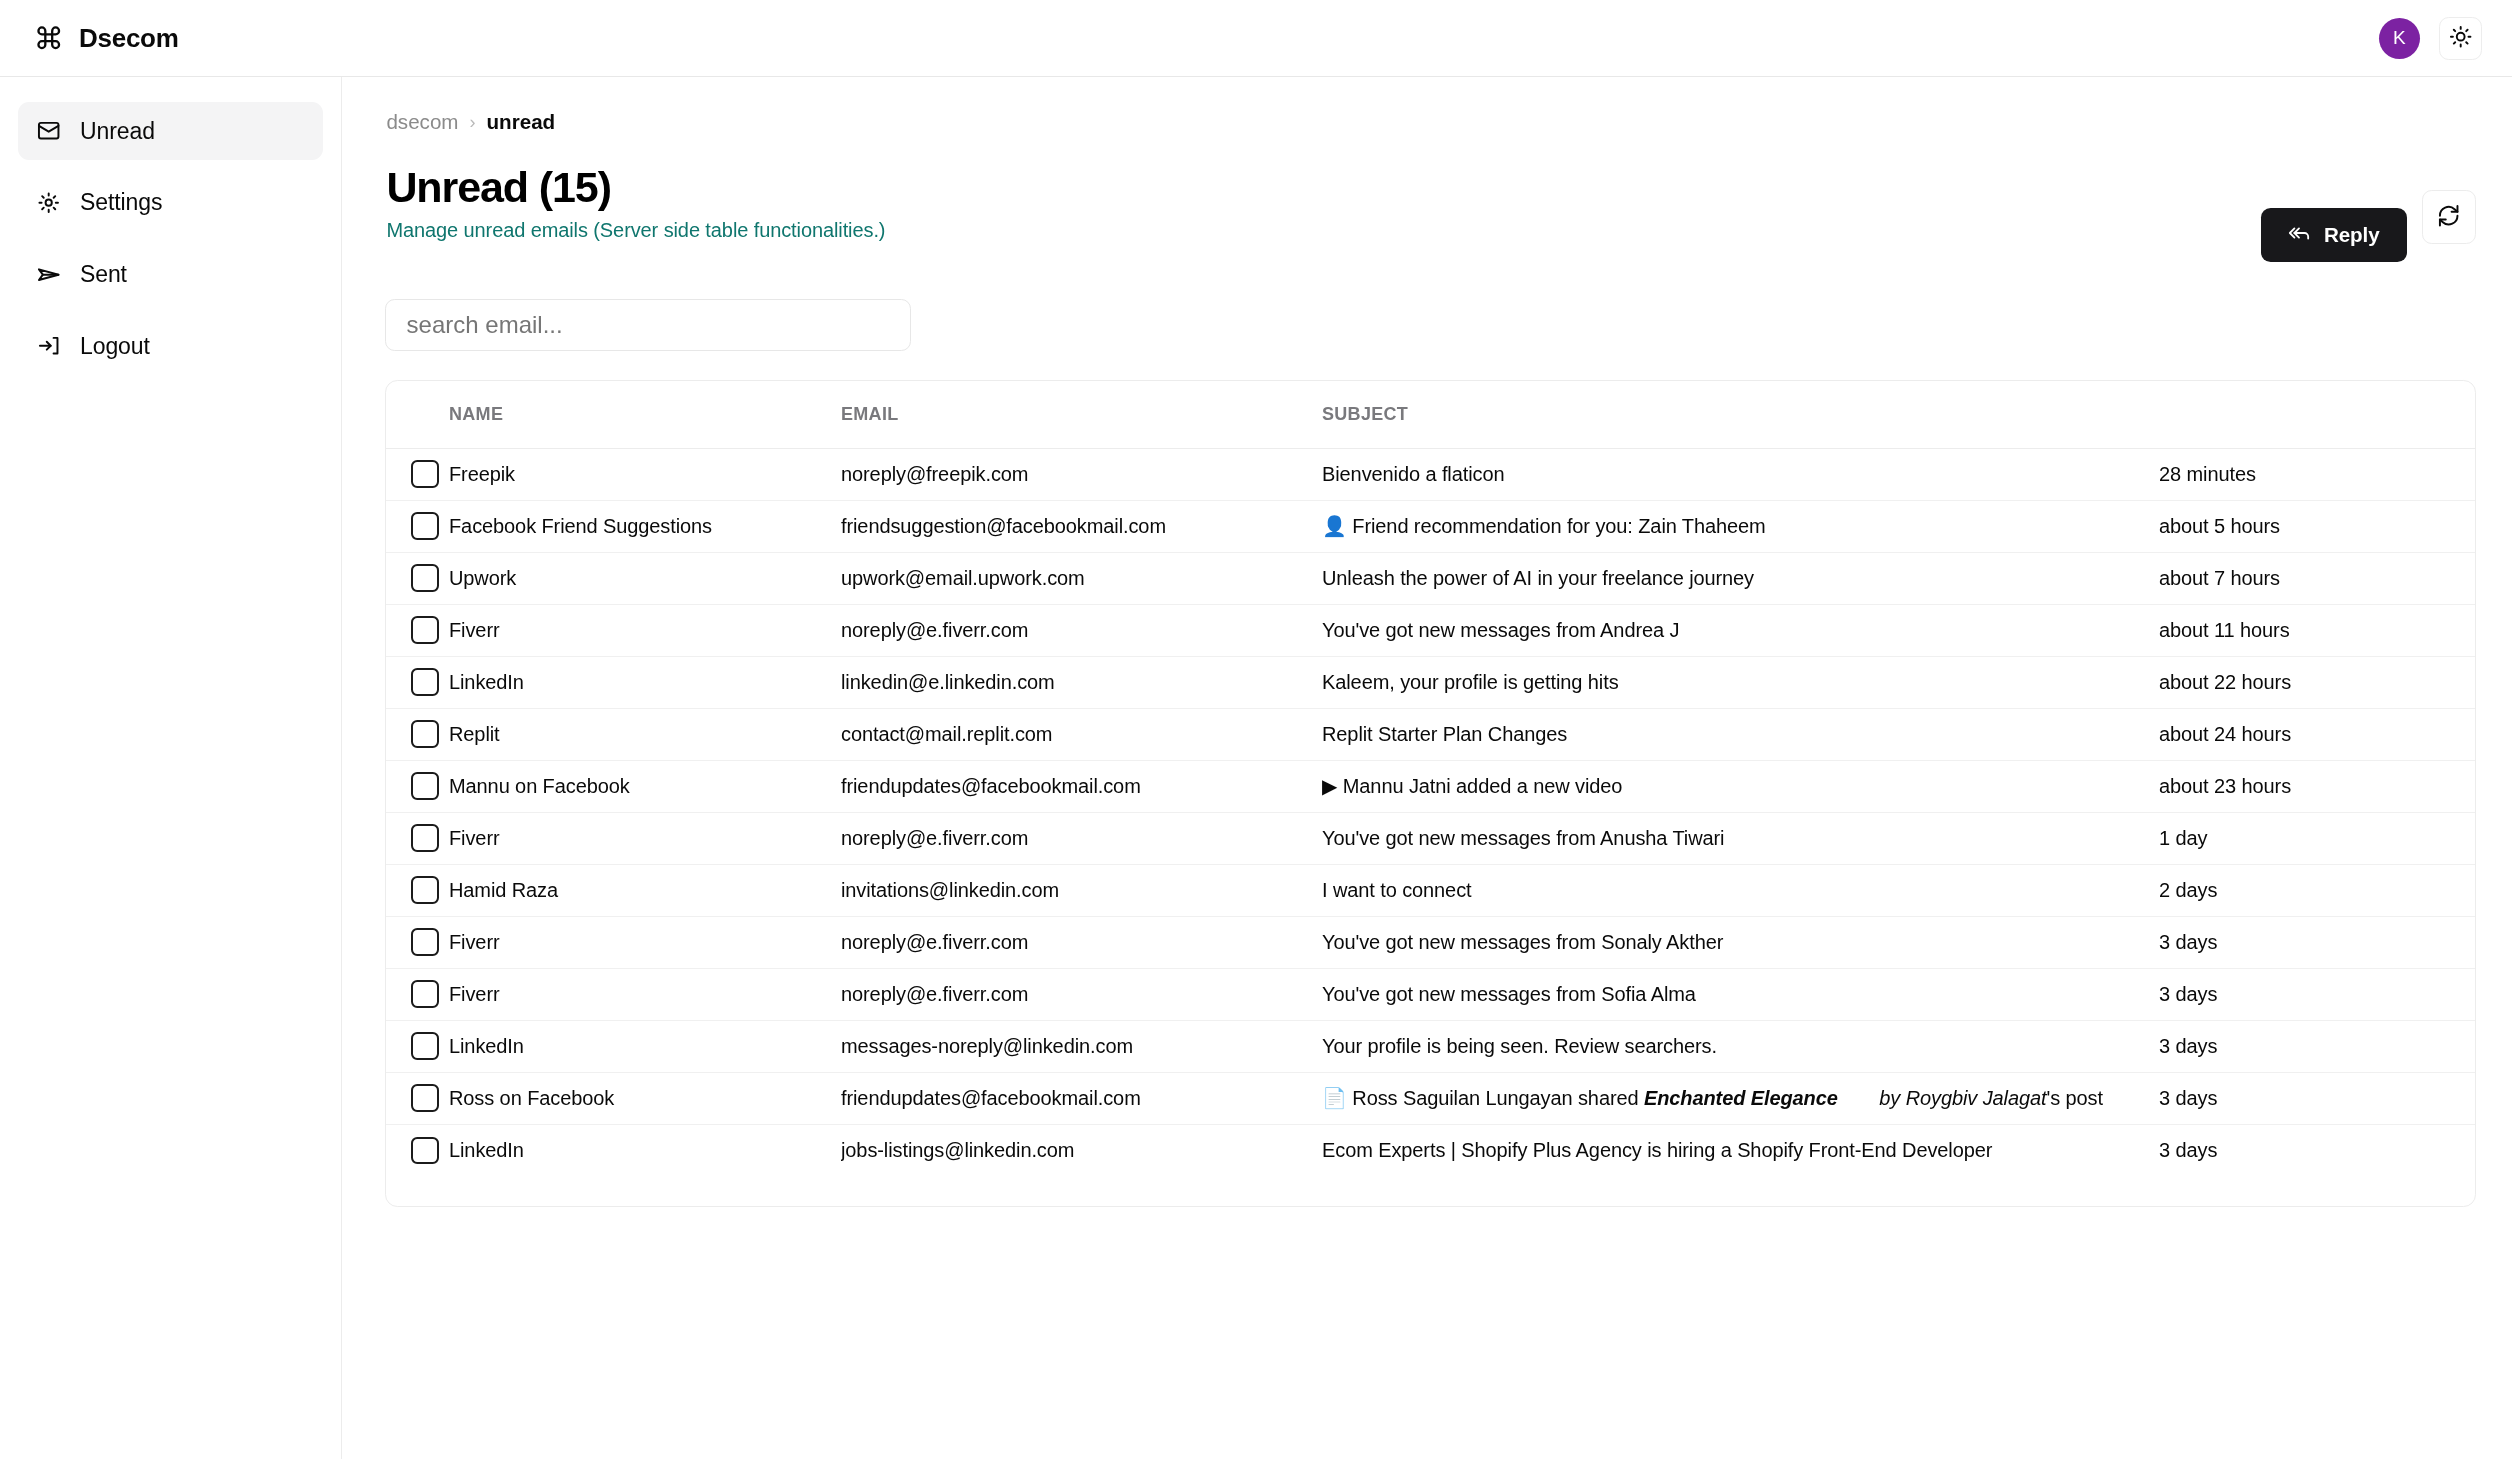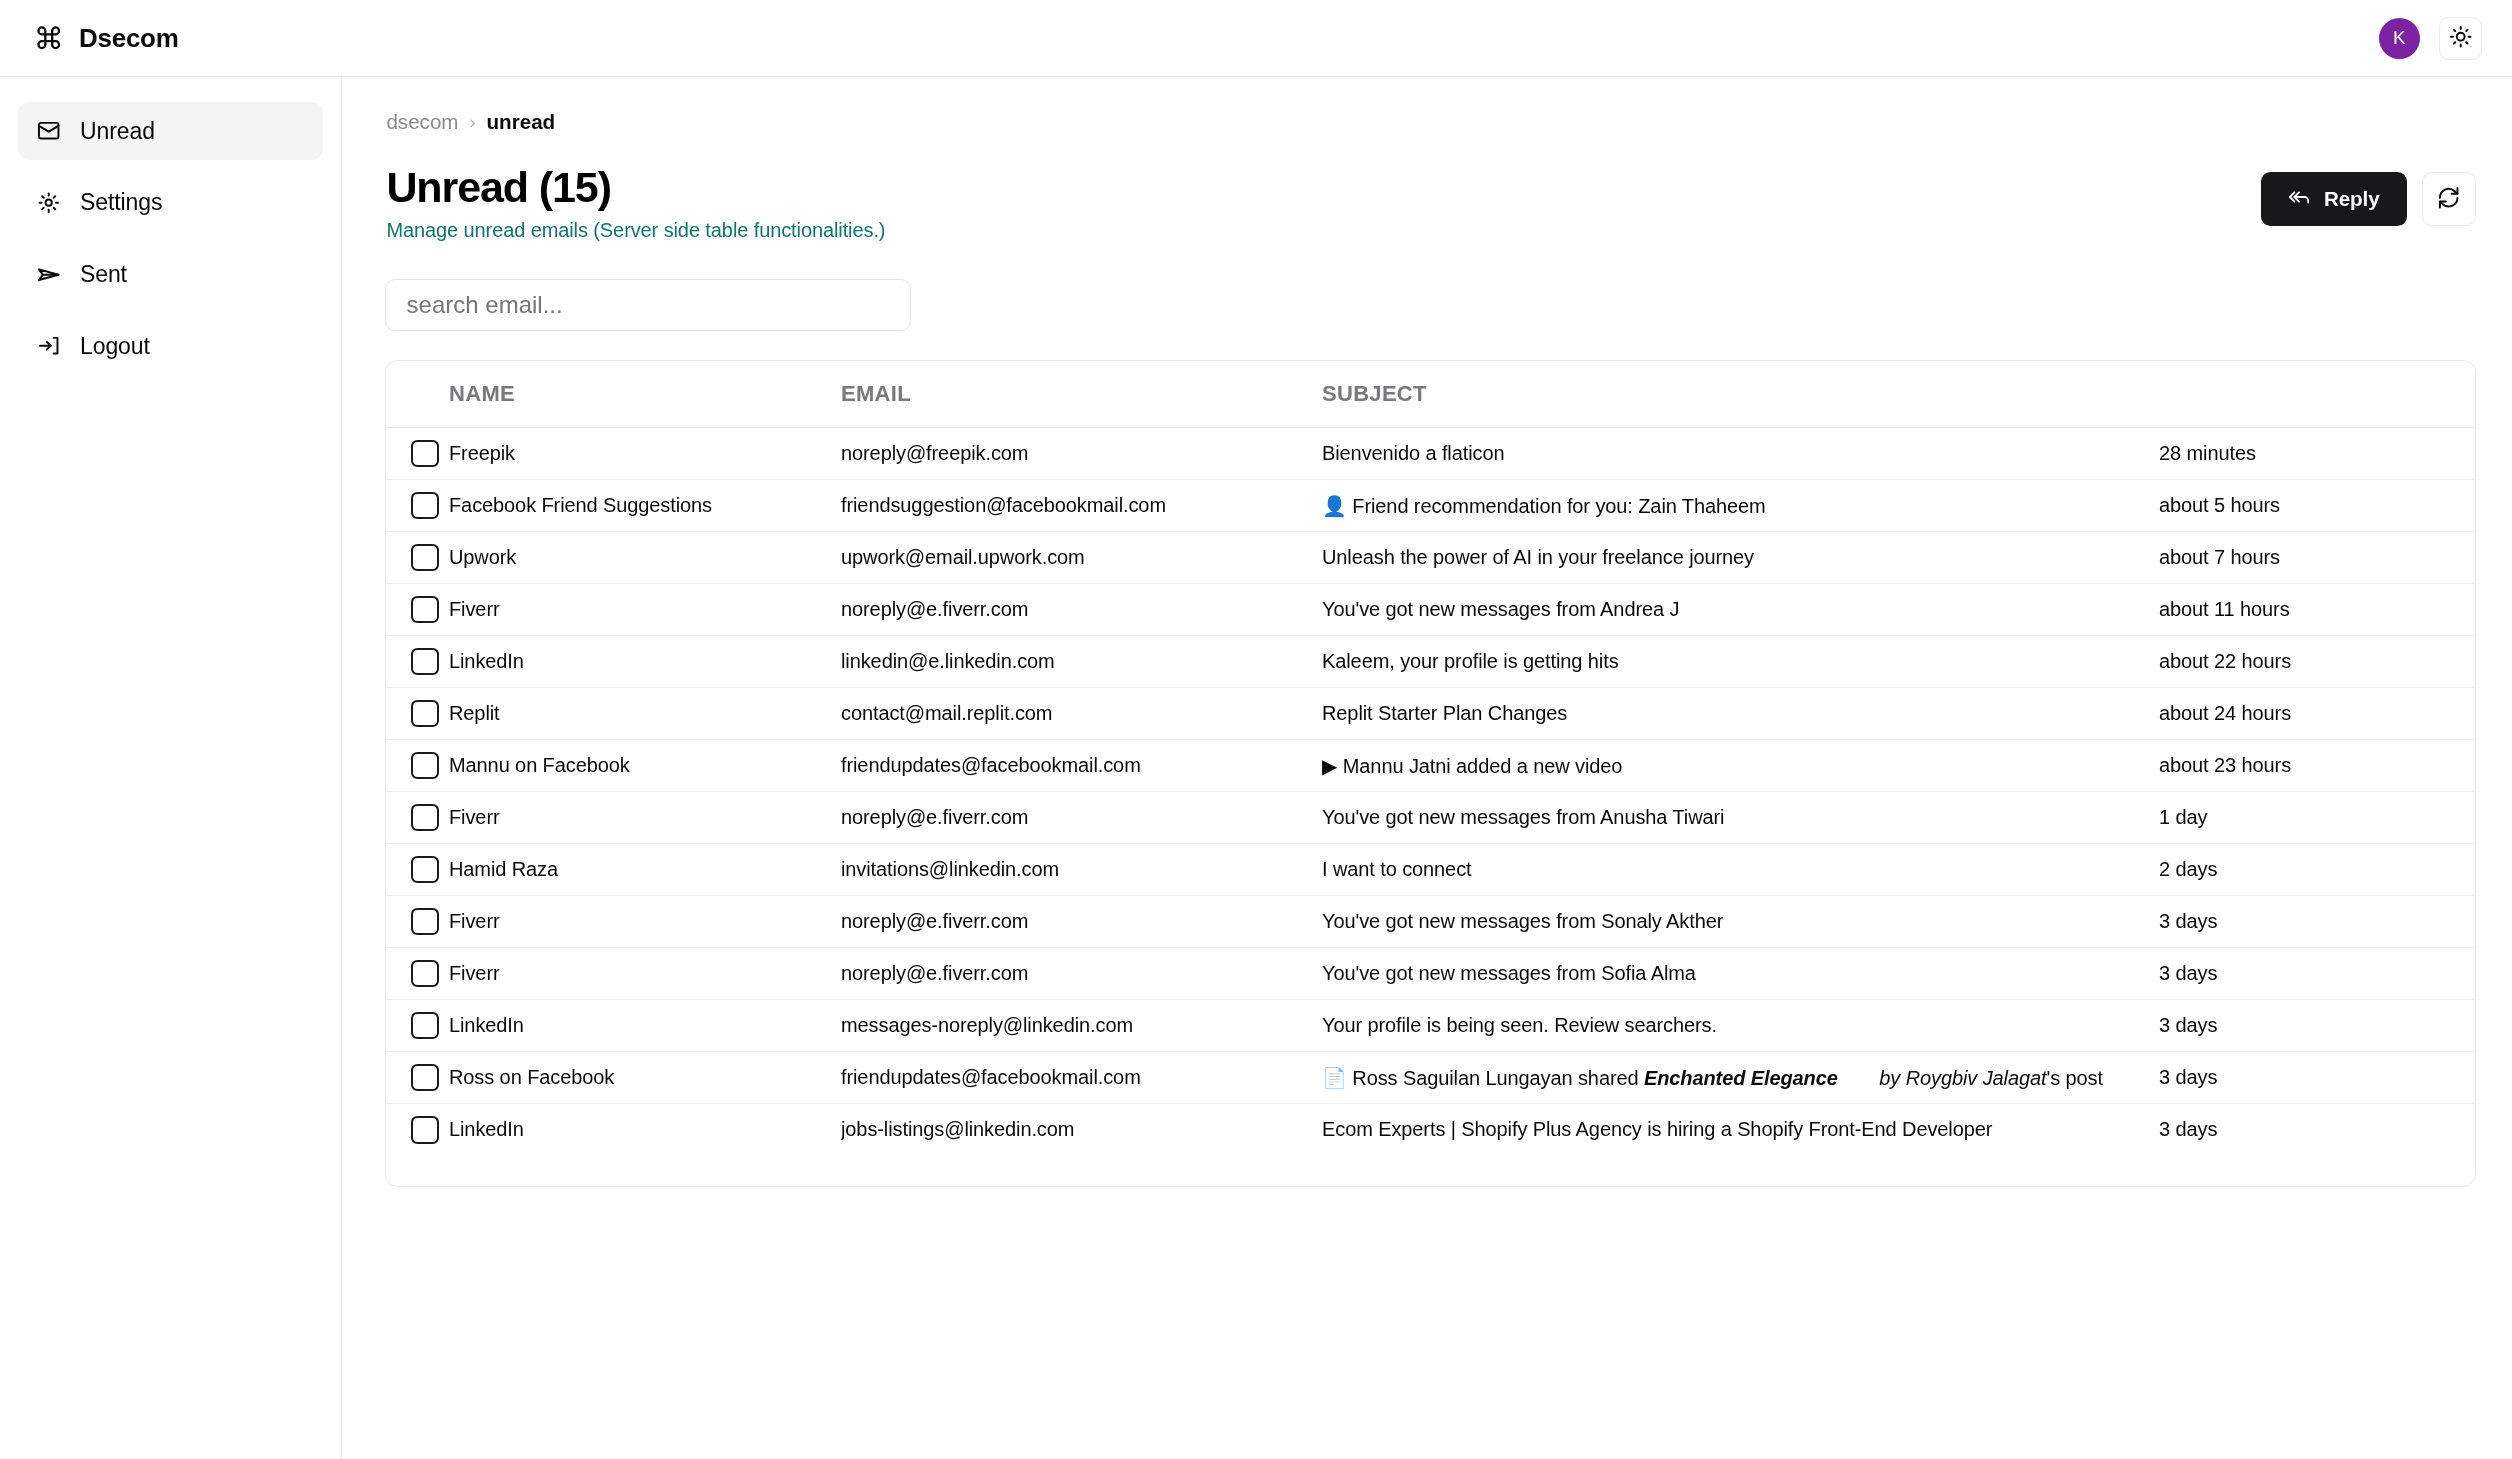--- a/index.html
+++ b/index.html
@@ -166,20 +166,21 @@
     border: none;
     border-radius: 9.6px;
     padding: 0 27.5px;
     display: flex;
     align-items: center;
     gap: 13.7px;
     font-size: 20.6px;
     font-weight: 600;
     font-family: inherit;
     letter-spacing: -0.1px;
+    margin-top: 36px;
   }
   .btn-icon-square {
     width: 54px;
     height: 54px;
     border-radius: 9.6px;
     border: 1.4px solid #ececec;
     background: #fff;
     display: flex;
     align-items: center;
     justify-content: center;
@@ -208,21 +209,21 @@
     overflow: hidden;
     padding-bottom: 30px;
   }
   table {
     width: 100%;
     border-collapse: collapse;
     table-layout: fixed;
   }
   thead th {
     text-align: left;
-    font-size: 22px;
+    font-size: 18px;
     font-weight: 600;
     color: #79797d;
     letter-spacing: 0.3px;
     height: 67px;
     padding: 0;
     border-bottom: 1.4px solid #ececec;
     vertical-align: middle;
   }
   tbody td {
     height: 52px;

